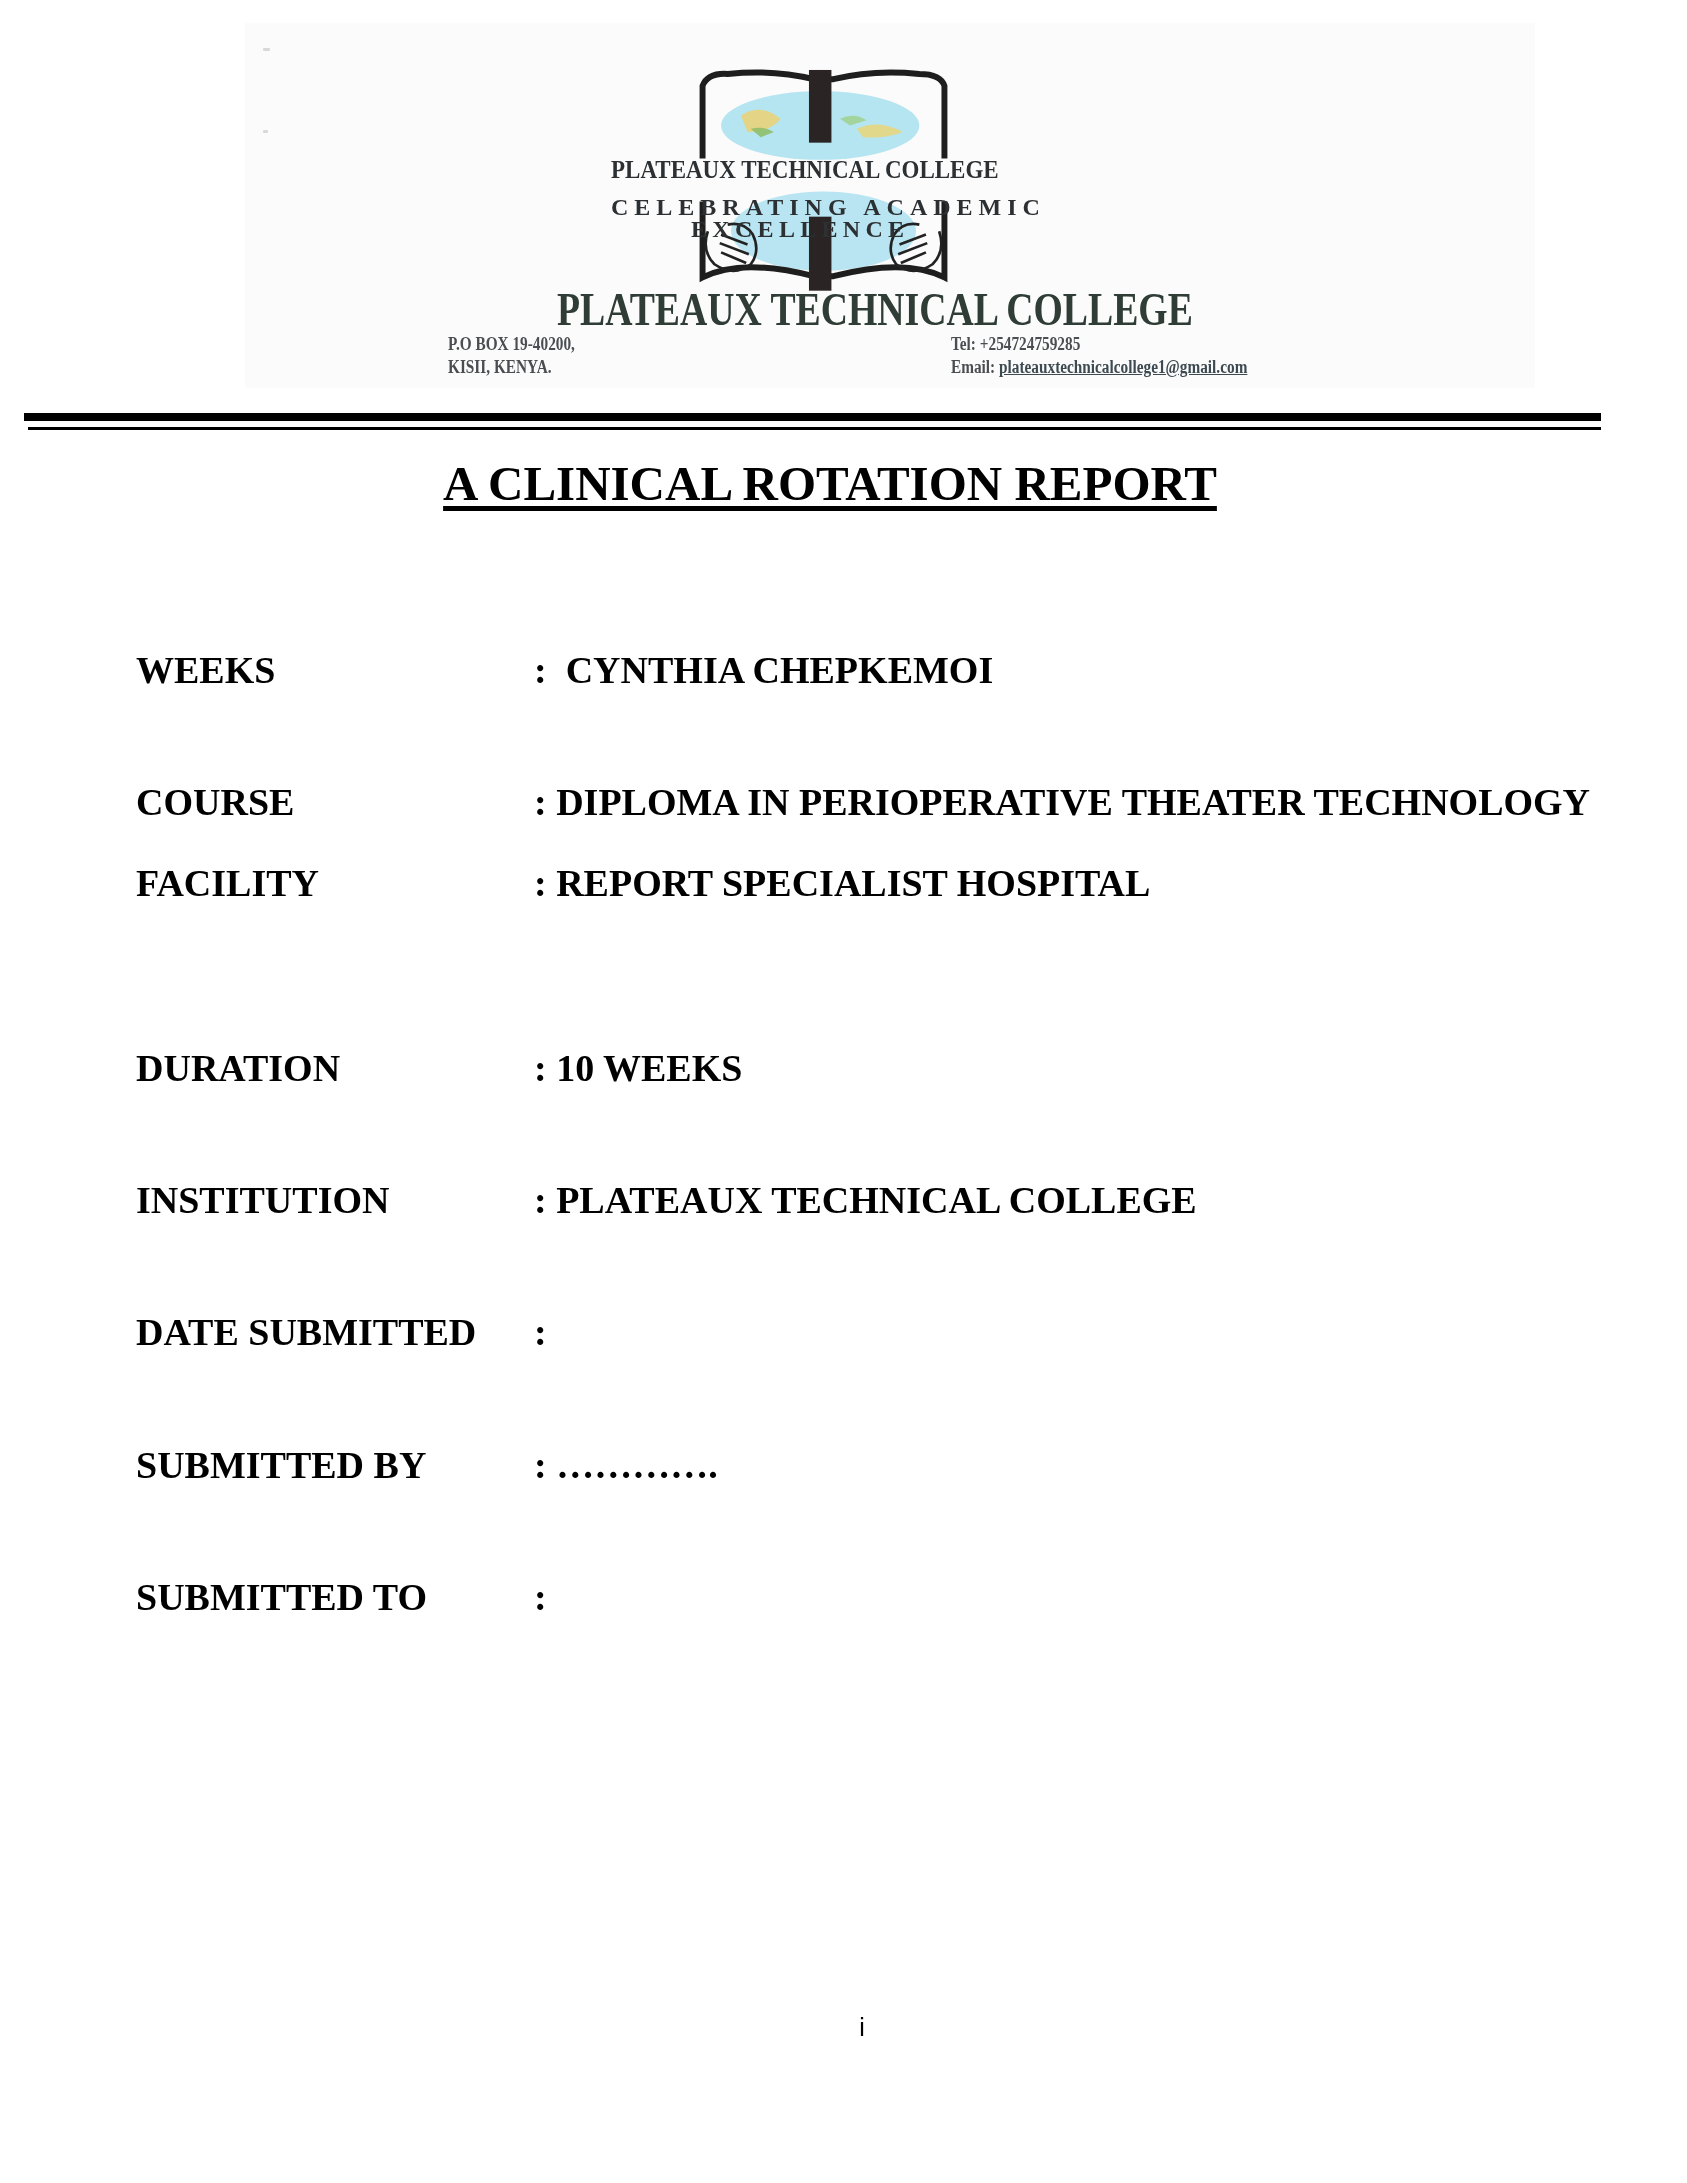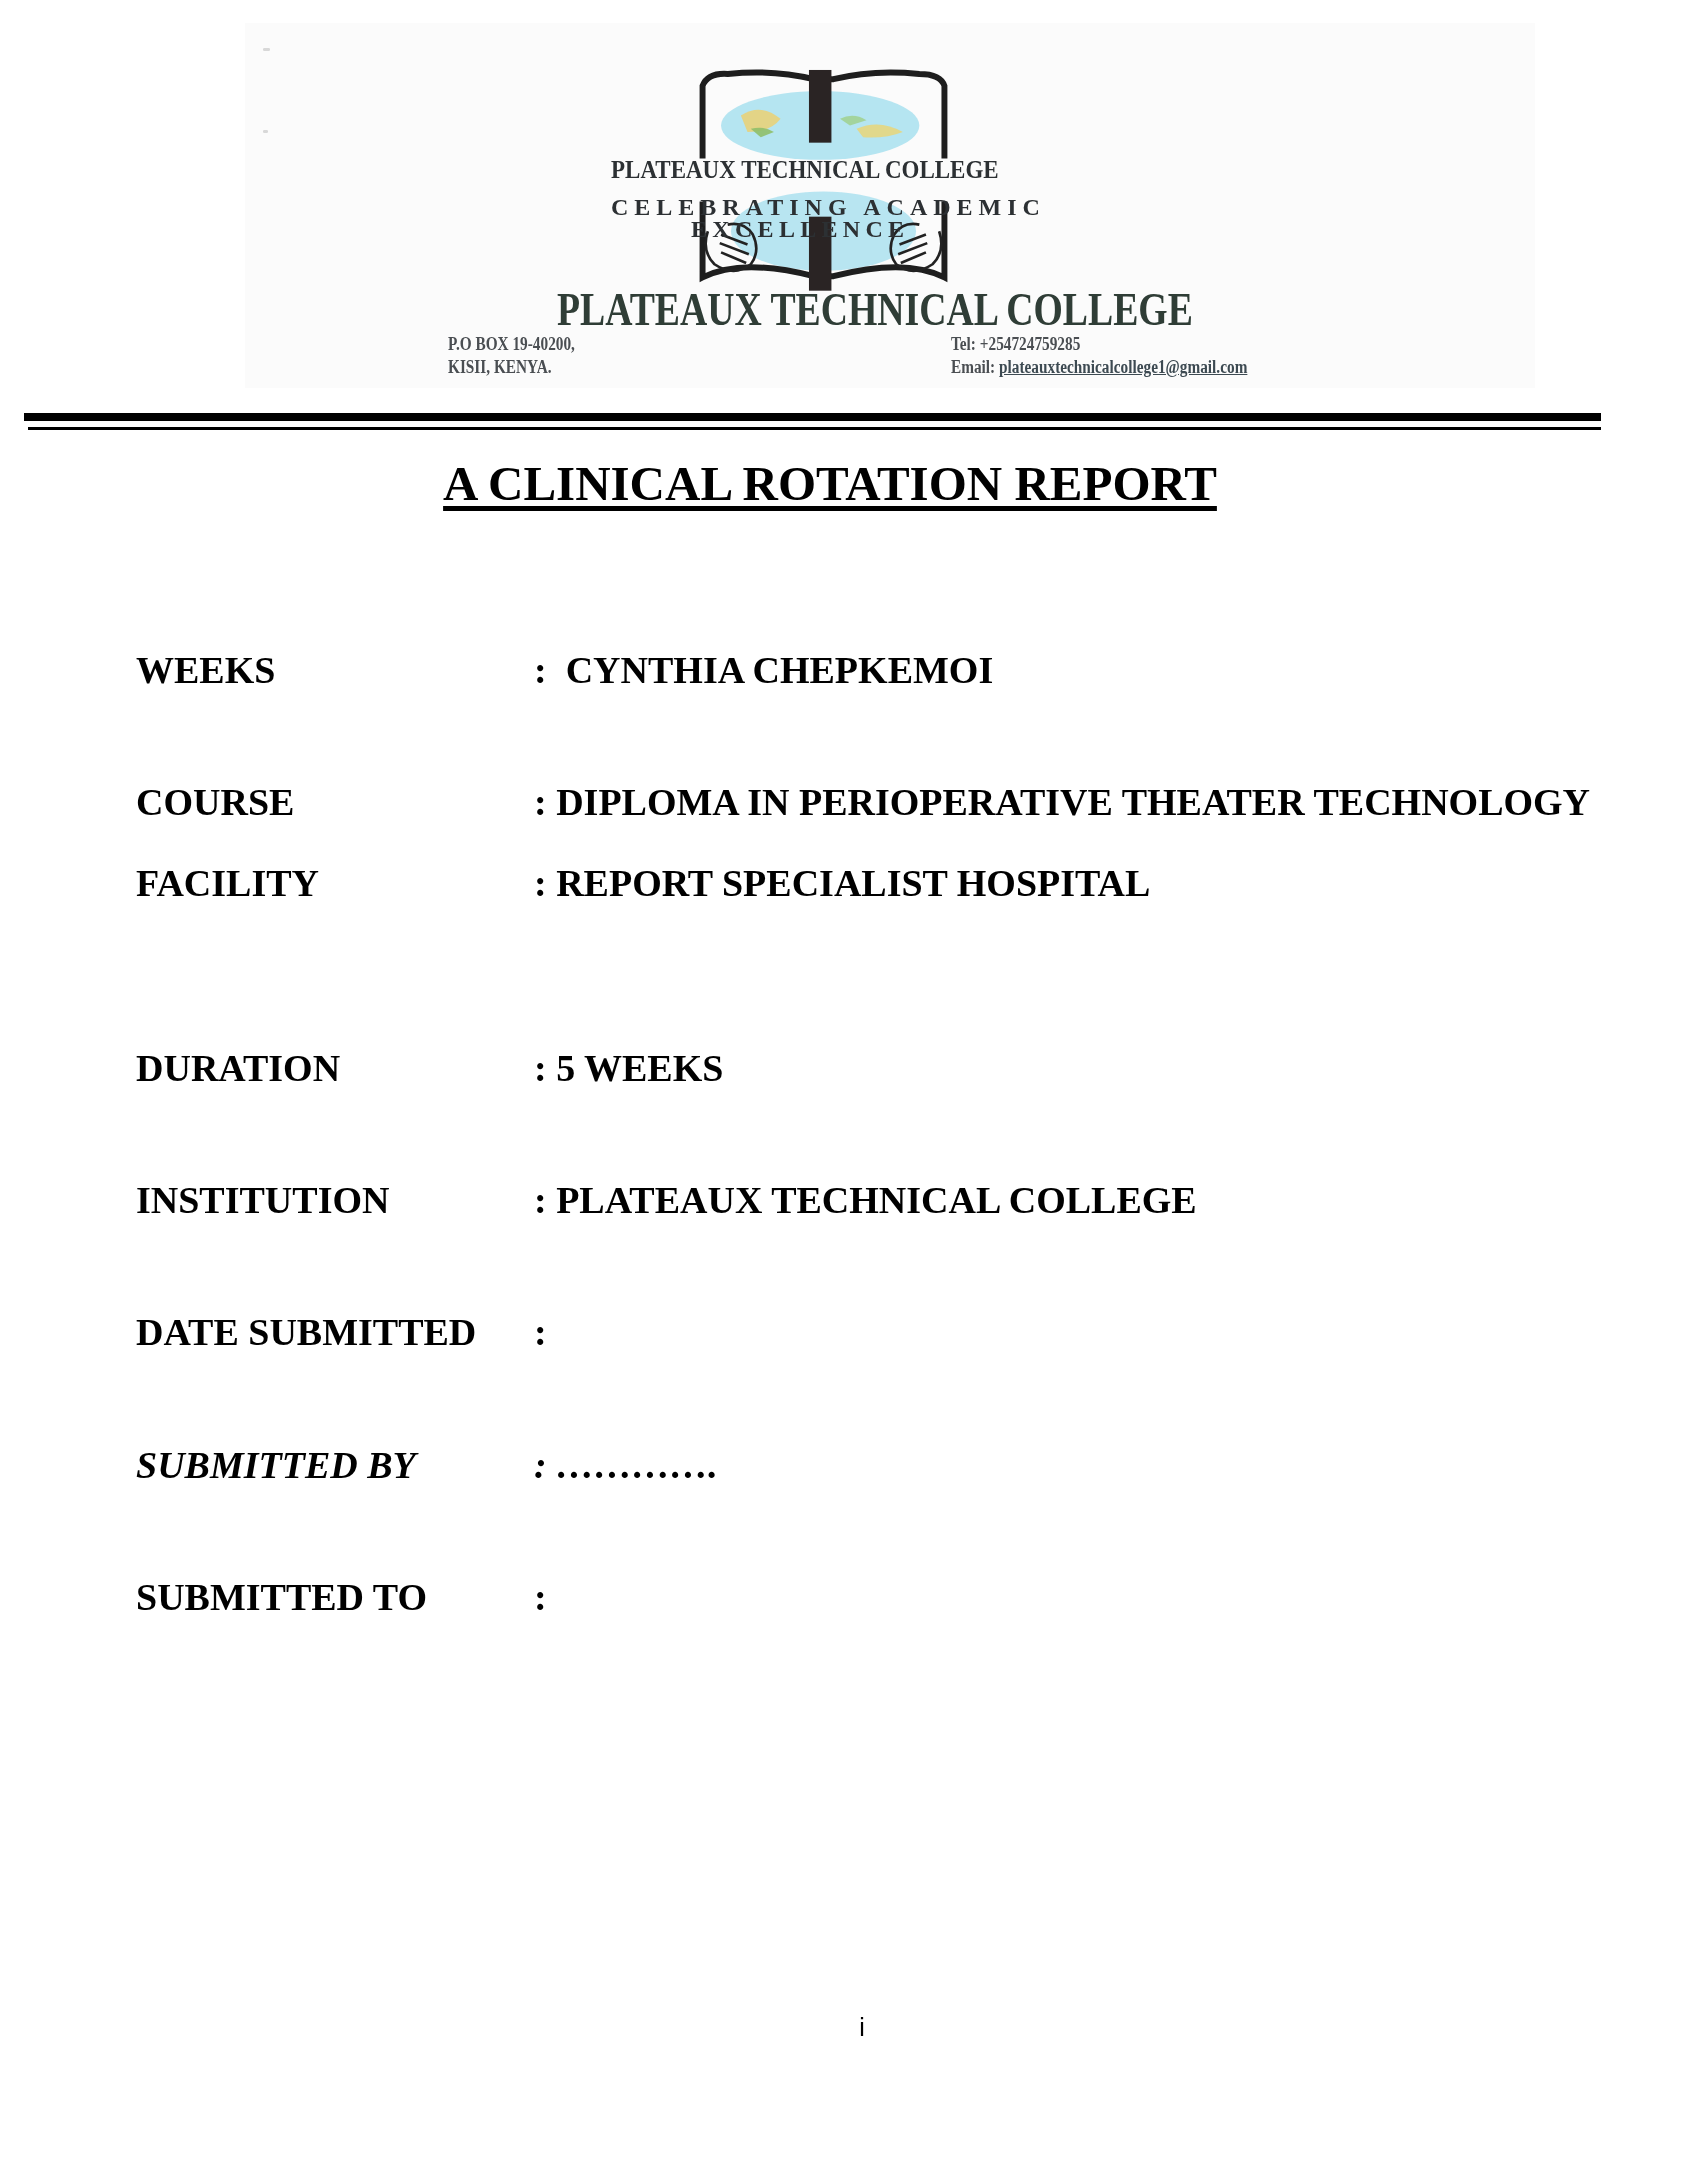--- a/index.html
+++ b/index.html
@@ -243,31 +243,31 @@
 <div class="field-row" style="top:779px;">
   <span class="field-label">COURSE</span>
   <span class="field-value">: DIPLOMA IN PERIOPERATIVE THEATER TECHNOLOGY</span>
 </div>
 <div class="field-row" style="top:860px;">
   <span class="field-label">FACILITY</span>
   <span class="field-value">: REPORT SPECIALIST HOSPITAL</span>
 </div>
 <div class="field-row" style="top:1045px;">
   <span class="field-label">DURATION</span>
-  <span class="field-value">: 5 WEEKS</span>
+  <span class="field-value">: 10 WEEKS</span>
 </div>
 <div class="field-row" style="top:1177px;">
   <span class="field-label">INSTITUTION</span>
   <span class="field-value">: PLATEAUX TECHNICAL COLLEGE</span>
 </div>
 <div class="field-row" style="top:1309px;">
   <span class="field-label">DATE SUBMITTED</span>
   <span class="field-value">:</span>
 </div>
-<div class="field-row" style="top:1442px;font-style:italic;">
+<div class="field-row" style="top:1442px;">
   <span class="field-label">SUBMITTED BY</span>
   <span class="field-value">: ………….</span>
 </div>
 <div class="field-row" style="top:1574px;">
   <span class="field-label">SUBMITTED TO</span>
   <span class="field-value">:</span>
 </div>
 
 <div class="page-number">i</div>
 

